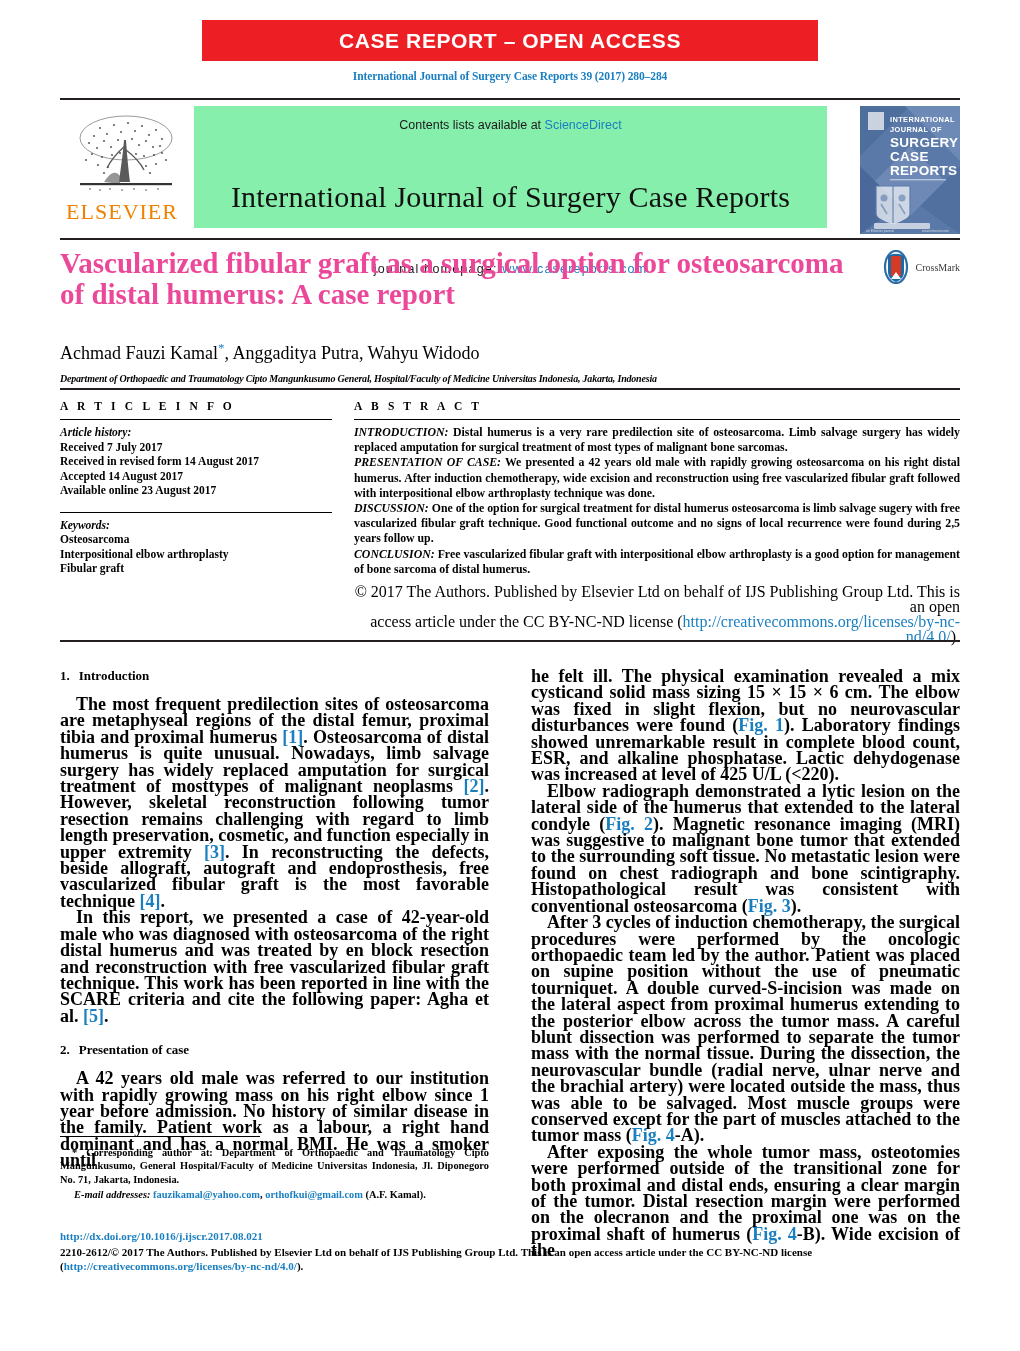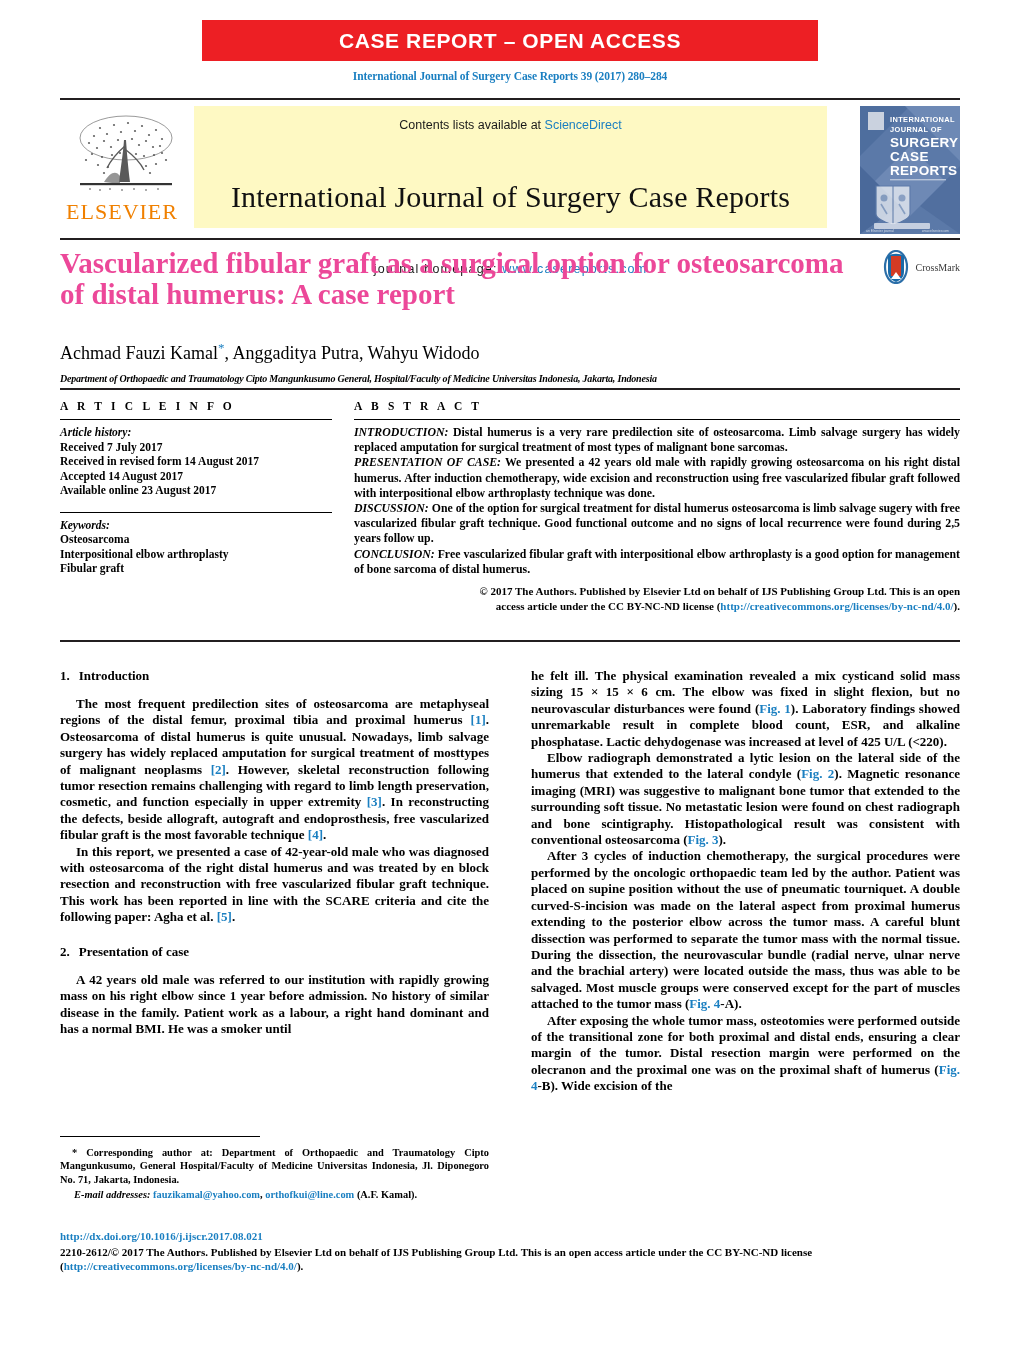--- a/index.html
+++ b/index.html
@@ -83,21 +83,21 @@
   .elsevier-word {
     font-family: "Liberation Serif", serif;
     font-size: 22px;
     letter-spacing: 1px;
     color: #f08000;
     margin-top: 1px;
     font-weight: 400;
   }
   .center-box {
     flex: 1 1 auto;
-    background: #fef9c3;
+    background: #86efac;
     height: 122px;
     margin-left: 16px;
     margin-right: 12px;
     display: flex;
     flex-direction: column;
     align-items: center;
     justify-content: space-between;
     padding: 12px 0 10px 0;
     box-sizing: border-box;
     gap: 48px;
@@ -252,23 +252,23 @@
   .abs-body p {
     margin: 0;
   }
   .abs-lead {
     font-style: italic;
     font-weight: bold;
   }
   .abs-copy {
     margin-top: 7px;
     text-align: right;
-    font-size: 11px;
+    font-size: 16px;
     line-height: 15px;
-    font-weight: bold;
+    font-weight: normal;
   }
   .abs-copy .lic {
     display: block;
     text-align: right;
   }
   a.lnk, .lnk {
     color: #1a7fc1;
     text-decoration: none;
   }
   .abs-bottom-rule {
@@ -295,21 +295,21 @@
   .h2 {
     font-family: "Liberation Serif", serif;
     font-weight: bold;
     font-size: 13px;
     margin: 0 0 12px 0;
   }
   .h2 .num {
     margin-right: 9px;
   }
   .para {
-    font-size: 13px;
+    font-size: 18px;
     line-height: 16.4px;
     text-align: justify;
     font-weight: bold;
     margin: 0;
     text-indent: 16px;
     color: #000;
   }
   .para + .para {
     margin-top: 0;
   }
@@ -555,21 +555,21 @@
       <p class="para" style="text-indent:0"><span>he felt ill. The physical examination revealed a mix cysticand solid mass sizing 15 × 15 × 6 cm. The elbow was fixed in slight flexion, but no neurovascular disturbances were found (</span><span class="lnk">Fig. 1</span><span>). Laboratory findings showed unremarkable result in complete blood count, ESR, and alkaline phosphatase. Lactic dehydogenase was increased at level of 425 U/L (&lt;220).</span></p>
       <p class="para"><span>Elbow radiograph demonstrated a lytic lesion on the lateral side of the humerus that extended to the lateral condyle (</span><span class="lnk">Fig. 2</span><span>). Magnetic resonance imaging (MRI) was suggestive to malignant bone tumor that extended to the surrounding soft tissue. No metastatic lesion were found on chest radiograph and bone scintigraphy. Histopathological result was consistent with conventional osteosarcoma (</span><span class="lnk">Fig. 3</span><span>).</span></p>
       <p class="para"><span>After 3 cycles of induction chemotherapy, the surgical procedures were performed by the oncologic orthopaedic team led by the author. Patient was placed on supine position without the use of pneumatic tourniquet. A double curved-S-incision was made on the lateral aspect from proximal humerus extending to the posterior elbow across the tumor mass. A careful blunt dissection was performed to separate the tumor mass with the normal tissue. During the dissection, the neurovascular bundle (radial nerve, ulnar nerve and the brachial artery) were located outside the mass, thus was able to be salvaged. Most muscle groups were conserved except for the part of muscles attached to the tumor mass (</span><span class="lnk">Fig. 4</span><span>-A).</span></p>
       <p class="para"><span>After exposing the whole tumor mass, osteotomies were performed outside of the transitional zone for both proximal and distal ends, ensuring a clear margin of the tumor. Distal resection margin were performed on the olecranon and the proximal one was on the proximal shaft of humerus (</span><span class="lnk">Fig. 4</span><span>-B). Wide excision of the</span></p>
     </div>
   </div>
 
   <div class="foot-rule"></div>
   <div class="footnote">
     <p class="fn-p"><span>*</span><span> Corresponding author at: Department of Orthopaedic and Traumatology Cipto Mangunkusumo, General Hospital/Faculty of Medicine Universitas Indonesia, Jl. Diponegoro No. 71, Jakarta, Indonesia.</span></p>
-    <p class="fn-email"><span class="ital-head">E-mail addresses:</span> <span class="lnk">fauzikamal@yahoo.com</span><span>, </span><span class="lnk">orthofkui@line.com</span><span> (A.F. Kamal).</span></p>
+    <p class="fn-email"><span class="ital-head">E-mail addresses:</span> <span class="lnk">fauzikamal@yahoo.com</span><span>, </span><span class="lnk">orthofkui@gmail.com</span><span> (A.F. Kamal).</span></p>
   </div>
 
   <div class="bottom">
     <div class="doi-line">http://dx.doi.org/10.1016/j.ijscr.2017.08.021</div>
     <div><span>2210-2612/© 2017 The Authors. Published by Elsevier Ltd on behalf of IJS Publishing Group Ltd. This is an open access article under the CC BY-NC-ND license (</span><span class="lnk">http://creativecommons.org/licenses/by-nc-nd/4.0/</span><span>).</span></div>
   </div>
 
 </div>
 
 </body></html>

